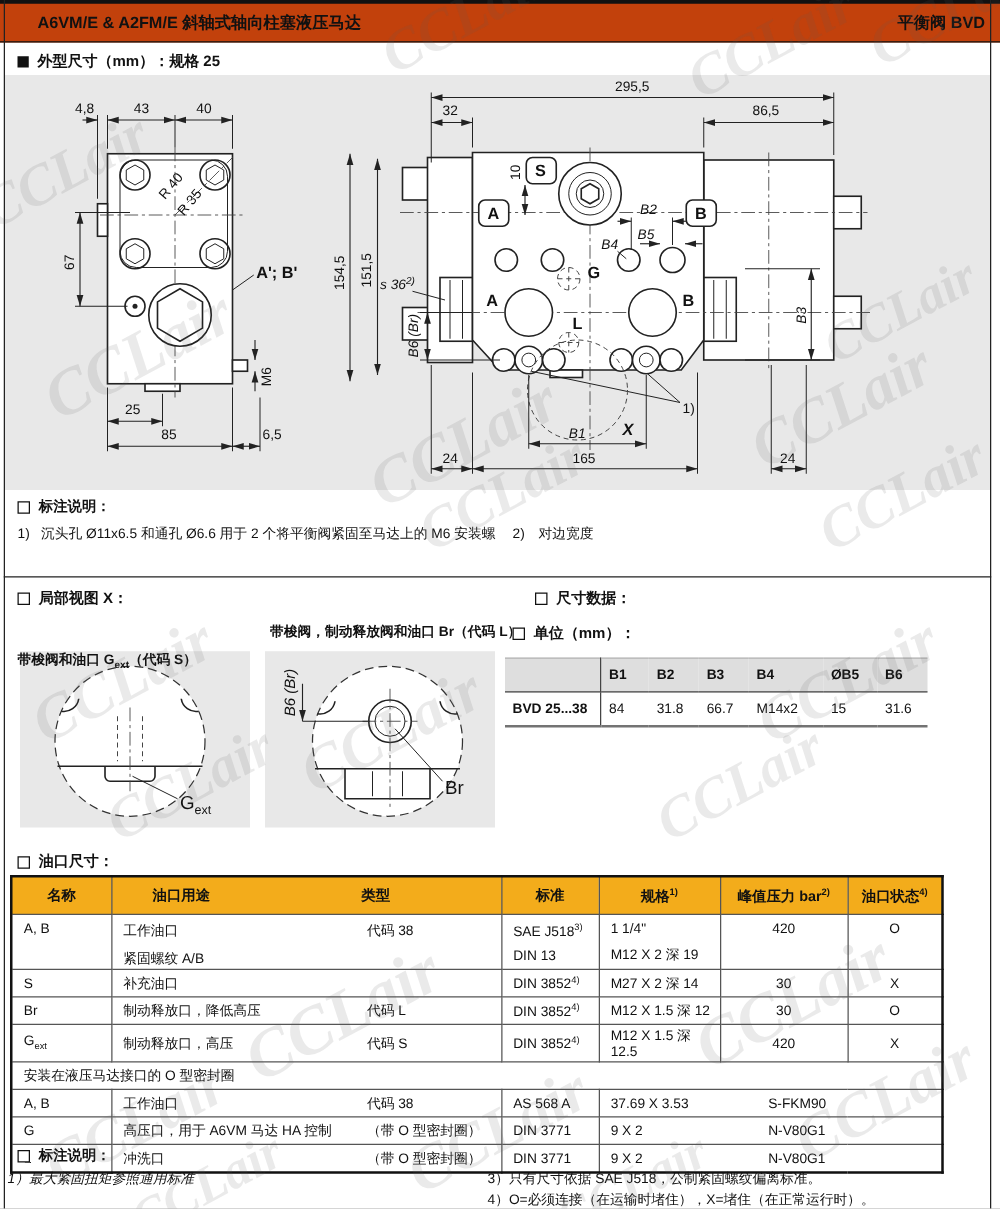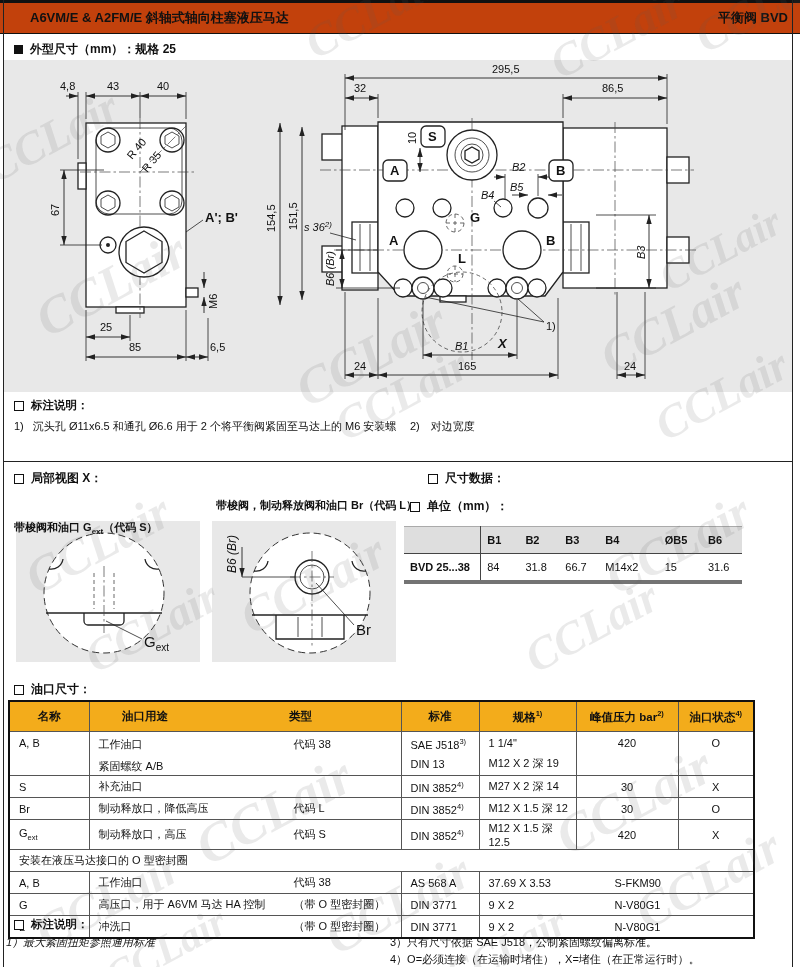--- a/index.html
+++ b/index.html
@@ -29,21 +29,21 @@
   .hid{stroke:#444;stroke-width:0.8;fill:none;stroke-dasharray:4 3;}
   .dim{stroke:#222;stroke-width:0.9;fill:none;}
   .dt{font-size:11px;}
   .it{font-style:italic;}
   .bt{font-size:13px;font-weight:bold;}
   .sup{font-size:8px;}
   
   .dimtab{position:absolute;left:404px;top:526px;width:338px;border-collapse:collapse;font-size:11px;z-index:2;}
   .dimtab td{padding:0 0 0 6px;height:26px;}
   .dimtab tr.h td{background:#dedede;font-weight:bold;border-bottom:1px solid #444;border-top:1px solid #aaa;}
-  .dimtab tr.d td{border-bottom:4px solid #737373;margin-top:32px;}
+  .dimtab tr.d td{border-bottom:2px solid #737373;margin-top:32px;}
   .dimtab td.c1{border-right:1px solid #444;}
   .dimtab tr.d td.c1{font-weight:bold;}
   
   .ports{position:absolute;left:8px;top:700px;width:745px;border-collapse:collapse;
          font-size:11px;table-layout:fixed;z-index:2;background:transparent;}
   .ports,.ports td,.ports th{border:1px solid #555;}
   .ports{border:2px solid #111;}
   .ports th{background:#F3AC1B;font-weight:bold;font-size:11.5px;height:29px;padding:0;}
   .ports td{padding:1px 0 1px 9px;vertical-align:middle;height:19px;}
   .ports sup{font-size:7.5px;}

